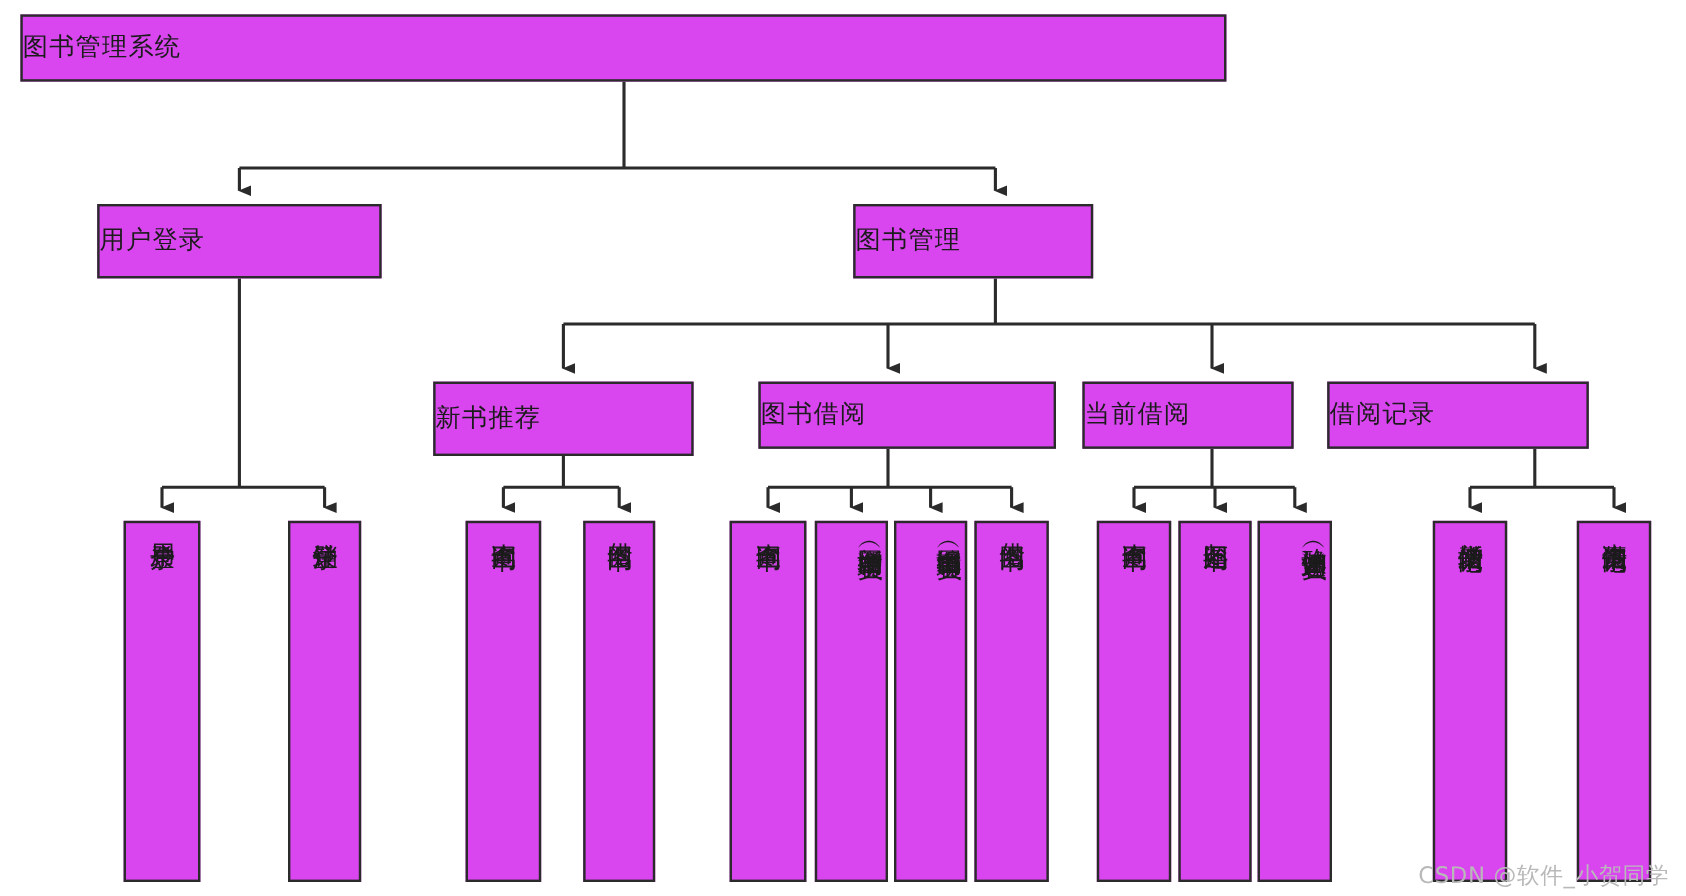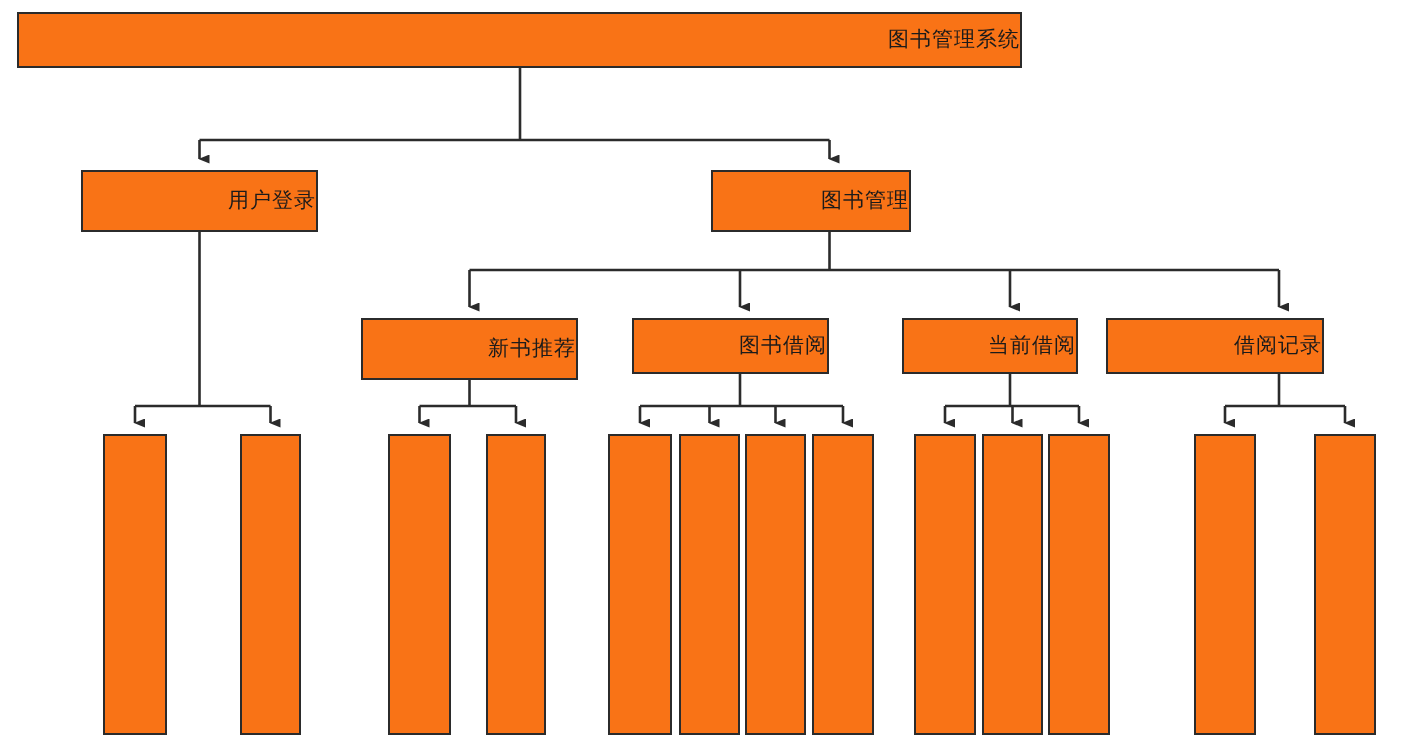--- a/index.html
+++ b/index.html
@@ -21,25 +21,25 @@
     position: absolute;
     left: 0;
     top: 0;
     width: 1405px;
     height: 747px;
   }
   .node {
     position: absolute;
     box-sizing: border-box;
     border: 2px solid #2b2b2b;
-    background: #f97316;
+    background: #d946ef;
     color: #1b1b1b;
     display: flex;
     align-items: center;
-    justify-content: flex-end;
+    justify-content: flex-start;
     overflow: hidden;
   }
   .node.horiz {
     font-size: 21px;
     letter-spacing: 1px;
     line-height: 1.2;
     white-space: nowrap;
   }
   .node.vert {
     font-size: 21px;
@@ -121,21 +121,21 @@
       </div>
       <div class="node horiz" style="left: 81px; top: 170px; width: 237px; height: 62px;">
         <span class="lbl">用户登录</span>
       </div>
       <div class="node horiz" style="left: 711px; top: 170px; width: 200px; height: 62px;">
         <span class="lbl">图书管理</span>
       </div>
       <div class="node horiz" style="left: 361px; top: 318px; width: 217px; height: 62px;">
         <span class="lbl">新书推荐</span>
       </div>
-      <div class="node horiz" style="left: 632px; top: 318px; width: 197px; height: 56px;">
+      <div class="node horiz" style="left: 632px; top: 318px; width: 248px; height: 56px;">
         <span class="lbl">图书借阅</span>
       </div>
       <div class="node horiz" style="left: 902px; top: 318px; width: 176px; height: 56px;">
         <span class="lbl">当前借阅</span>
       </div>
       <div class="node horiz" style="left: 1106px; top: 318px; width: 218px; height: 56px;">
         <span class="lbl">借阅记录</span>
       </div>
       <div class="node vert" style="left: 103px; top: 434px; width: 64px; height: 301px;">
         <span class="lbl">用户登录</span>
@@ -171,13 +171,14 @@
         <span class="lbl">确认归还（管理员）</span>
       </div>
       <div class="node vert" style="left: 1194px; top: 434px; width: 62px; height: 301px;">
         <span class="lbl">新增借阅记录</span>
       </div>
       <div class="node vert" style="left: 1314px; top: 434px; width: 62px; height: 301px;">
         <span class="lbl">查询借阅记录</span>
       </div>
     </div>
 
+  <div id="watermark">CSDN @软件_小贺同学</div>
 </div>
 
 </body></html>

